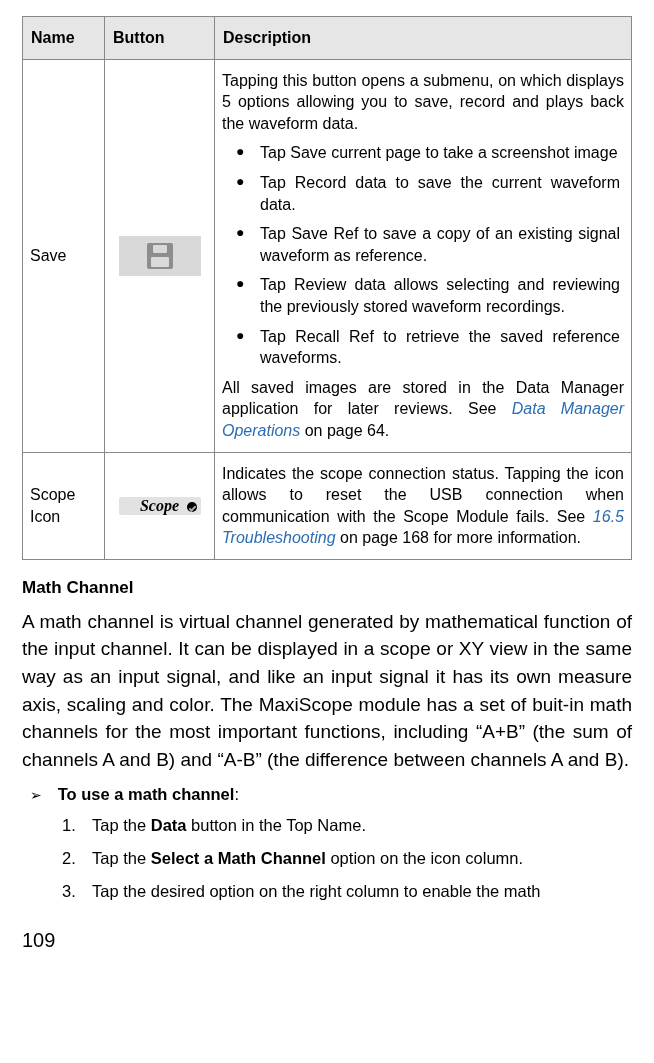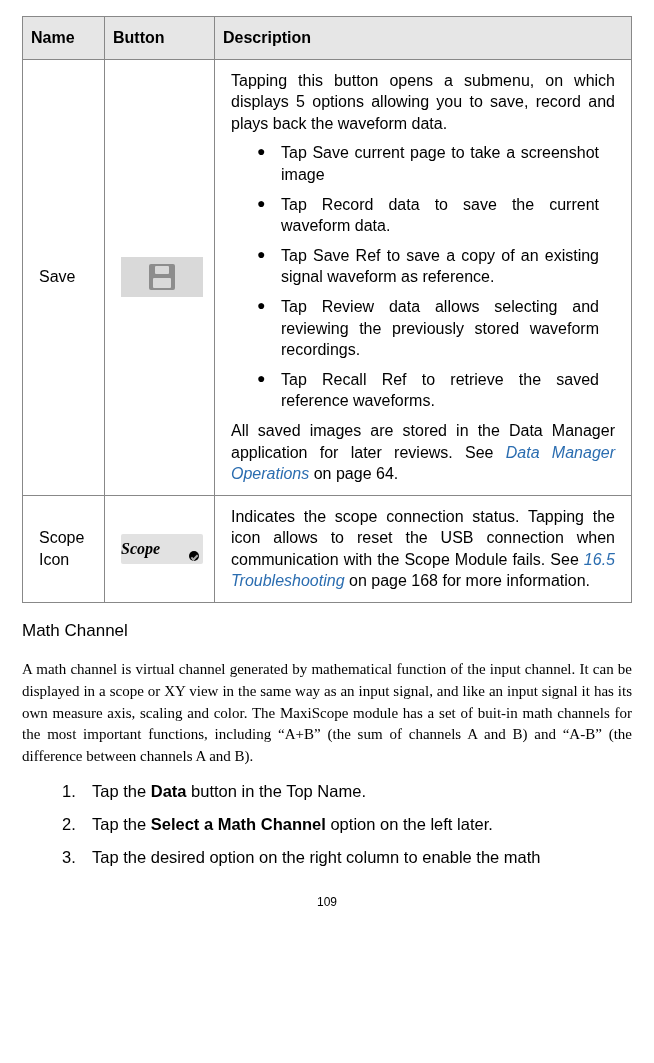--- a/index.html
+++ b/index.html
@@ -15,21 +15,21 @@
       padding: 16px 22px 12px 22px;
     }
     table.main {
       width: 100%;
       border-collapse: collapse;
       table-layout: fixed;
     }
     table.main th, table.main td {
       border: 1px solid #888;
       vertical-align: middle;
-      padding: 10px 16px;
+      padding: 10px 7px;
       font-size: 16px;
       line-height: 1.35;
     }
     table.main th {
       background: #e6e6e6;
       font-weight: bold;
       text-align: left;
       padding: 10px 8px;
       margin-left: 19px;
     }
@@ -77,25 +77,25 @@
       background:#8d8d8d;
       display:flex; align-items:center; justify-content:center;
       color:#d9d9d9;
       font-weight:bold;
       font-size:18px;
       font-family: Georgia, serif;
     }
     .scope-btn {
       display:inline-block;
       background:#e2e2e2;
-      width:82px; height:30px;
+      width:82px; height:18px;
       border-radius:2px;
       display:inline-flex;
       align-items:center;
-      justify-content:flex-start;
+      justify-content:center;
       font-weight:bold;
       font-style:italic;
       font-family: Georgia, 'Times New Roman', serif;
       position:relative;
       color:#000;
     }
     .scope-dot {
       position:absolute;
       right:4px; bottom:3px;
       width:10px; height:10px;
@@ -112,42 +112,41 @@
       transform:rotate(-45deg);
     }
     ul.bullets {
       list-style: none;
       padding: 0 0 0 6px;
       margin: 6px 0;
     }
     ul.bullets li {
       position: relative;
       padding-left: 28px;
-      margin: 8px 16px;
+      margin: 8px 4px;
       text-align: justify;
     }
     ul.bullets li::before {
       content: "●";
       position: absolute;
       left: 4px;
       top: 0;
       font-size: 14px;
     }
     .link { color: #2b6db0; font-style: italic; }
     h3.section {
       font-size: 17px;
-      font-weight: normal;
-      margin: 18px 0 18px 0;
+      font-weight: bold;
+      margin: 18px 0 10px 0;
     }
     p.body {
       text-align: justify;
-      font-size: 15px;
+      font-size: 19px;
       line-height: 1.45;
       margin: 8px 0 12px 0;
-      font-family: Liberation Serif, serif;
     }
     .proc-title-line {
       font-size: 16.5px;
       margin: 8px 0 10px 0;
       padding-left: 8px;
     }
     .proc-title-line .chev { font-size:14px; margin-right: 16px; }
     .proc-title-line .ptitle { font-weight: bold; }
     ol.steps {
       list-style: none;
@@ -164,22 +163,22 @@
       text-align: justify;
       line-height:1.4;
     }
     ol.steps li::before {
       content: counter(step) ".";
       position: absolute;
       left: 0;
       top: 0;
     }
     .page-number {
-      text-align: center;
-      font-size: 12px;
+      text-align: left;
+      font-size: 20px;
       margin-top: 26px;
     }
   </style>
 </head>
 <body>
 
 <div class="page">
 
   <table class="main">
     <colgroup>
@@ -231,26 +230,29 @@
           <span>Indicates the scope connection status. Tapping the icon allows to reset the USB connection when communication with the Scope Module fails. See </span><span class="link">16.5 Troubleshooting</span><span> on page 168 for more information.</span>
         </td>
       </tr>
     </tbody>
   </table>
 
   <h3 class="section">Math Channel</h3>
 
   <p class="body">A math channel is virtual channel generated by mathematical function of the input channel. It can be displayed in a scope or XY view in the same way as an input signal, and like an input signal it has its own measure axis, scaling and color. The MaxiScope module has a set of buit-in math channels for the most important functions, including “A+B” (the sum of channels A and B) and “A-B” (the difference between channels A and B).</p>
 
+  <div class="proc-title-line">
+    <span class="chev">➢</span><span class="ptitle">To use a math channel</span><span>:</span>
+  </div>
 
   <ol class="steps">
     <li>
       <span>Tap the </span><b>Data</b><span> button in the Top Name.</span>
     </li>
     <li>
-      <span>Tap the </span><b>Select a Math Channel</b><span> option on the left later.</span>
+      <span>Tap the </span><b>Select a Math Channel</b><span> option on the icon column.</span>
     </li>
     <li>Tap the desired option on the right column to enable the math</li>
   </ol>
 
   <div class="page-number">109</div>
 
 </div>
 
 </body></html>

